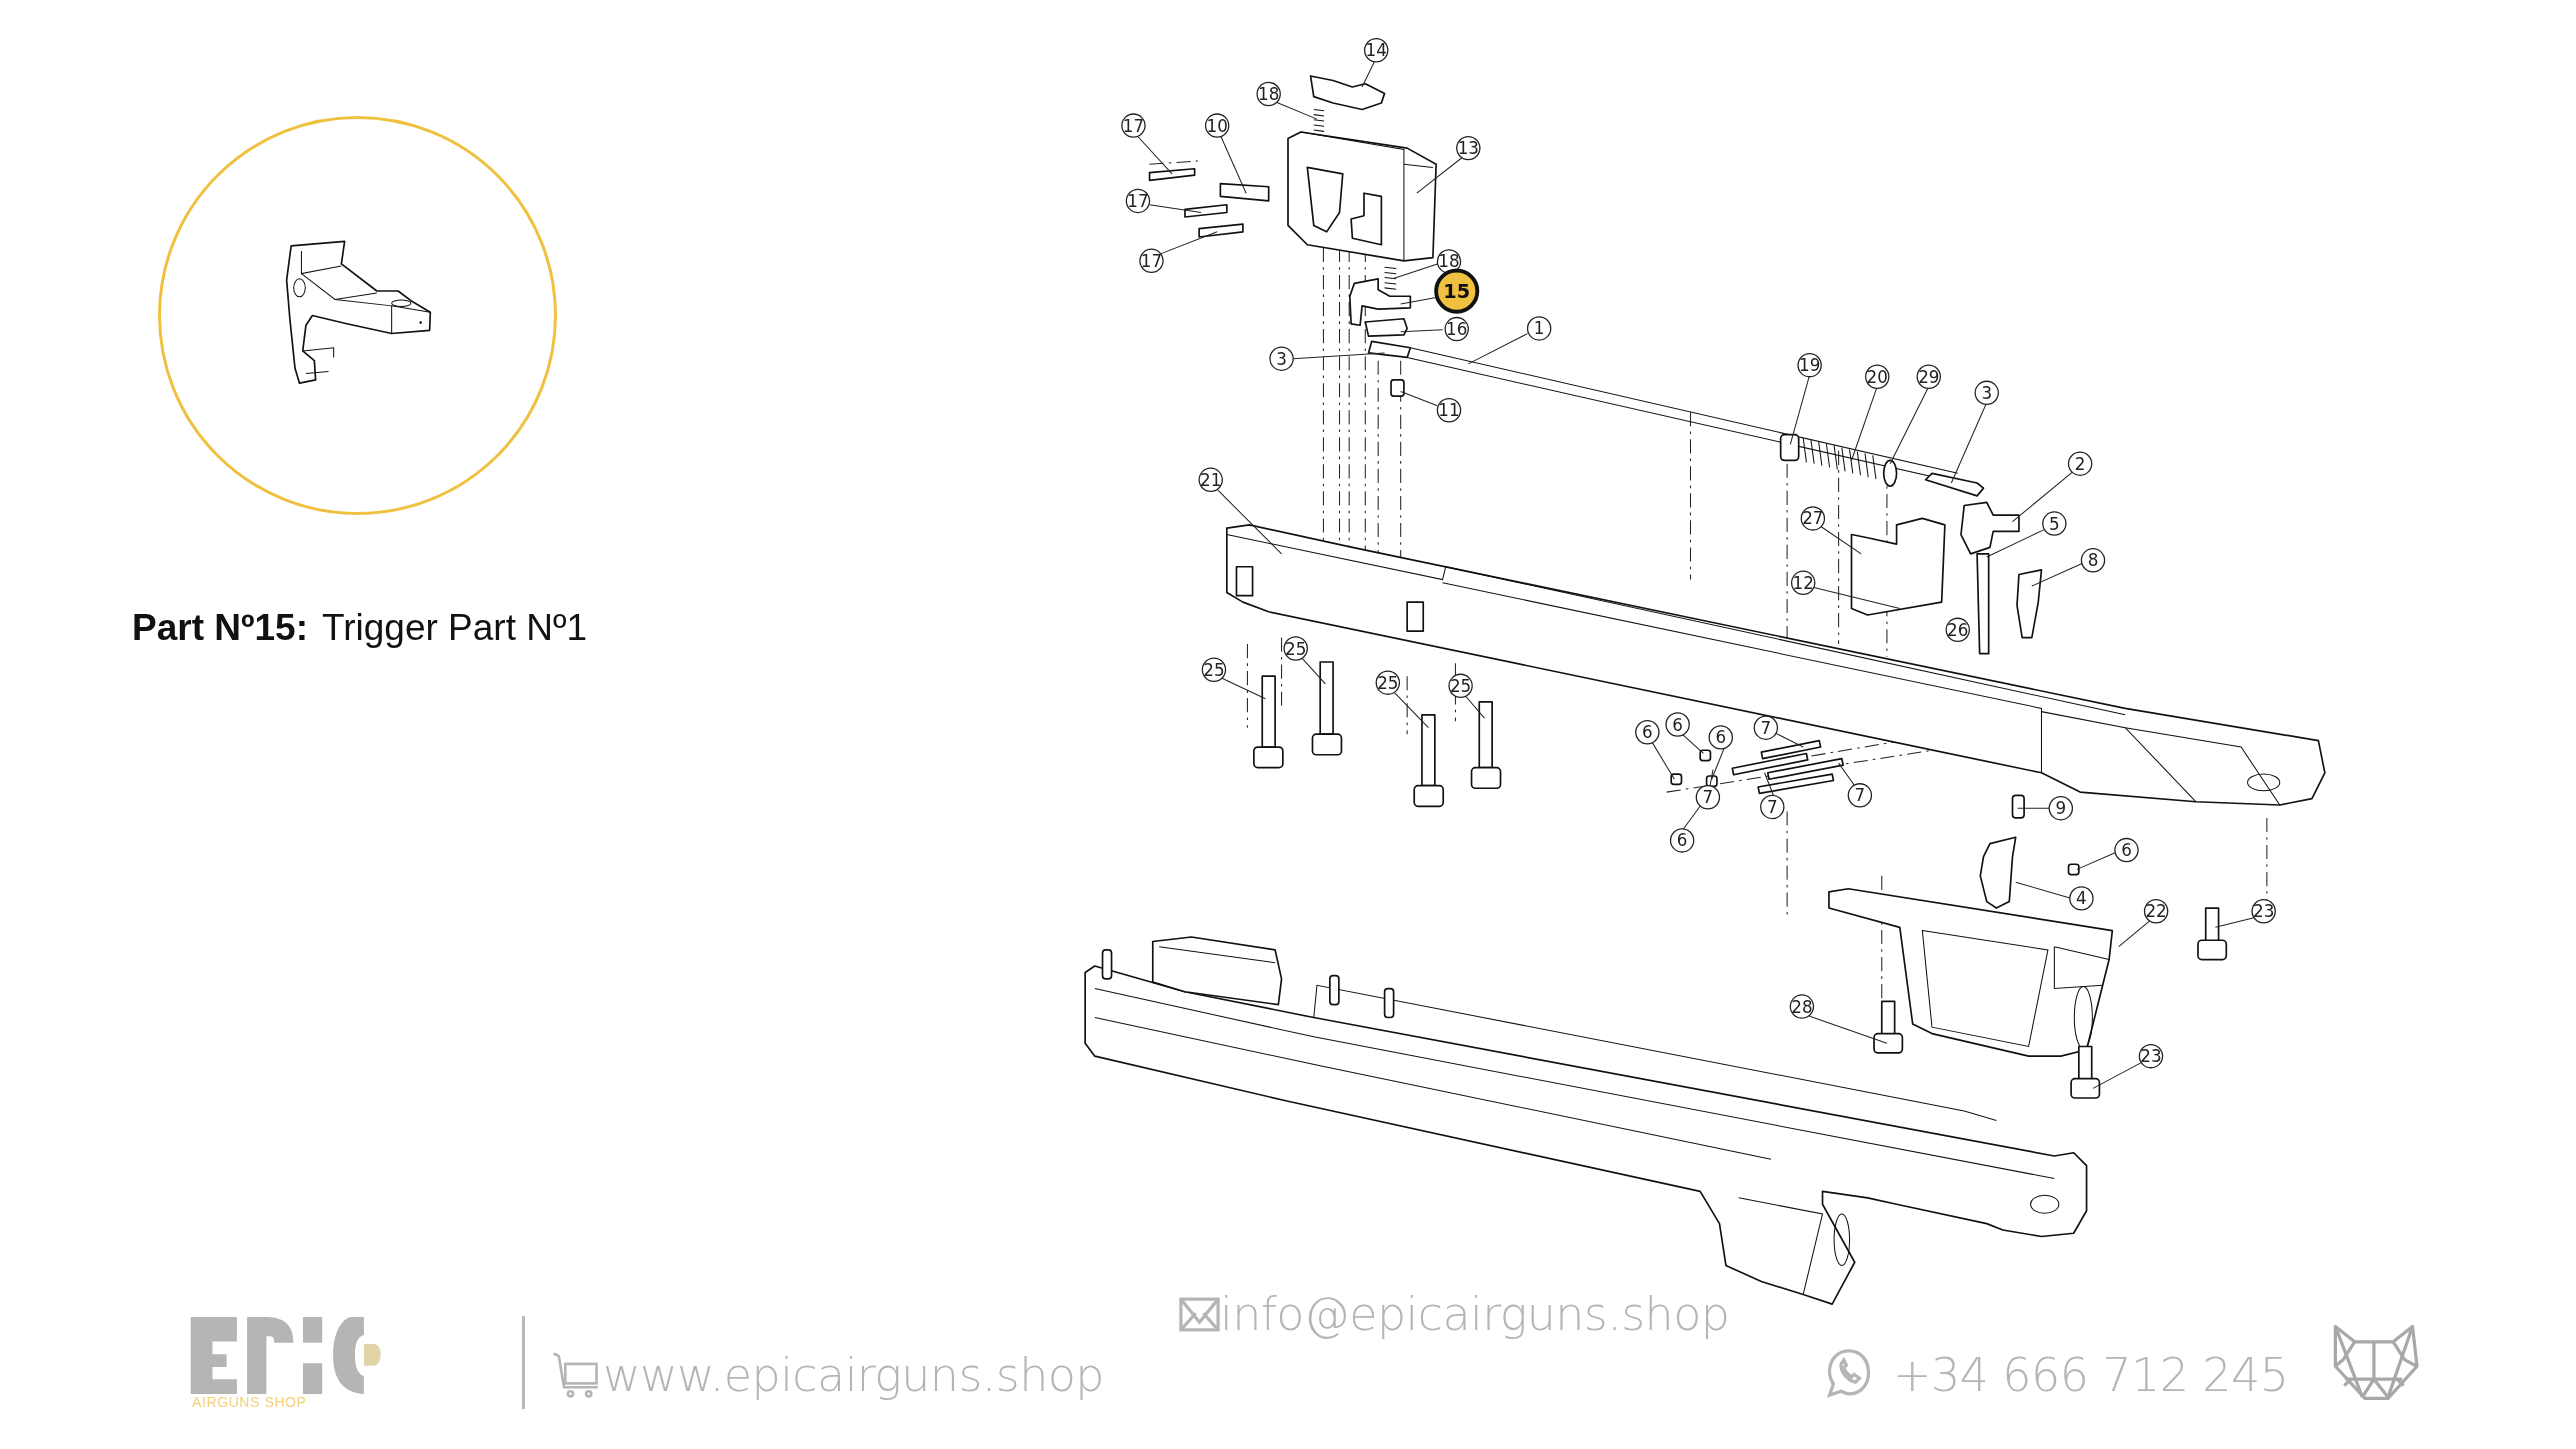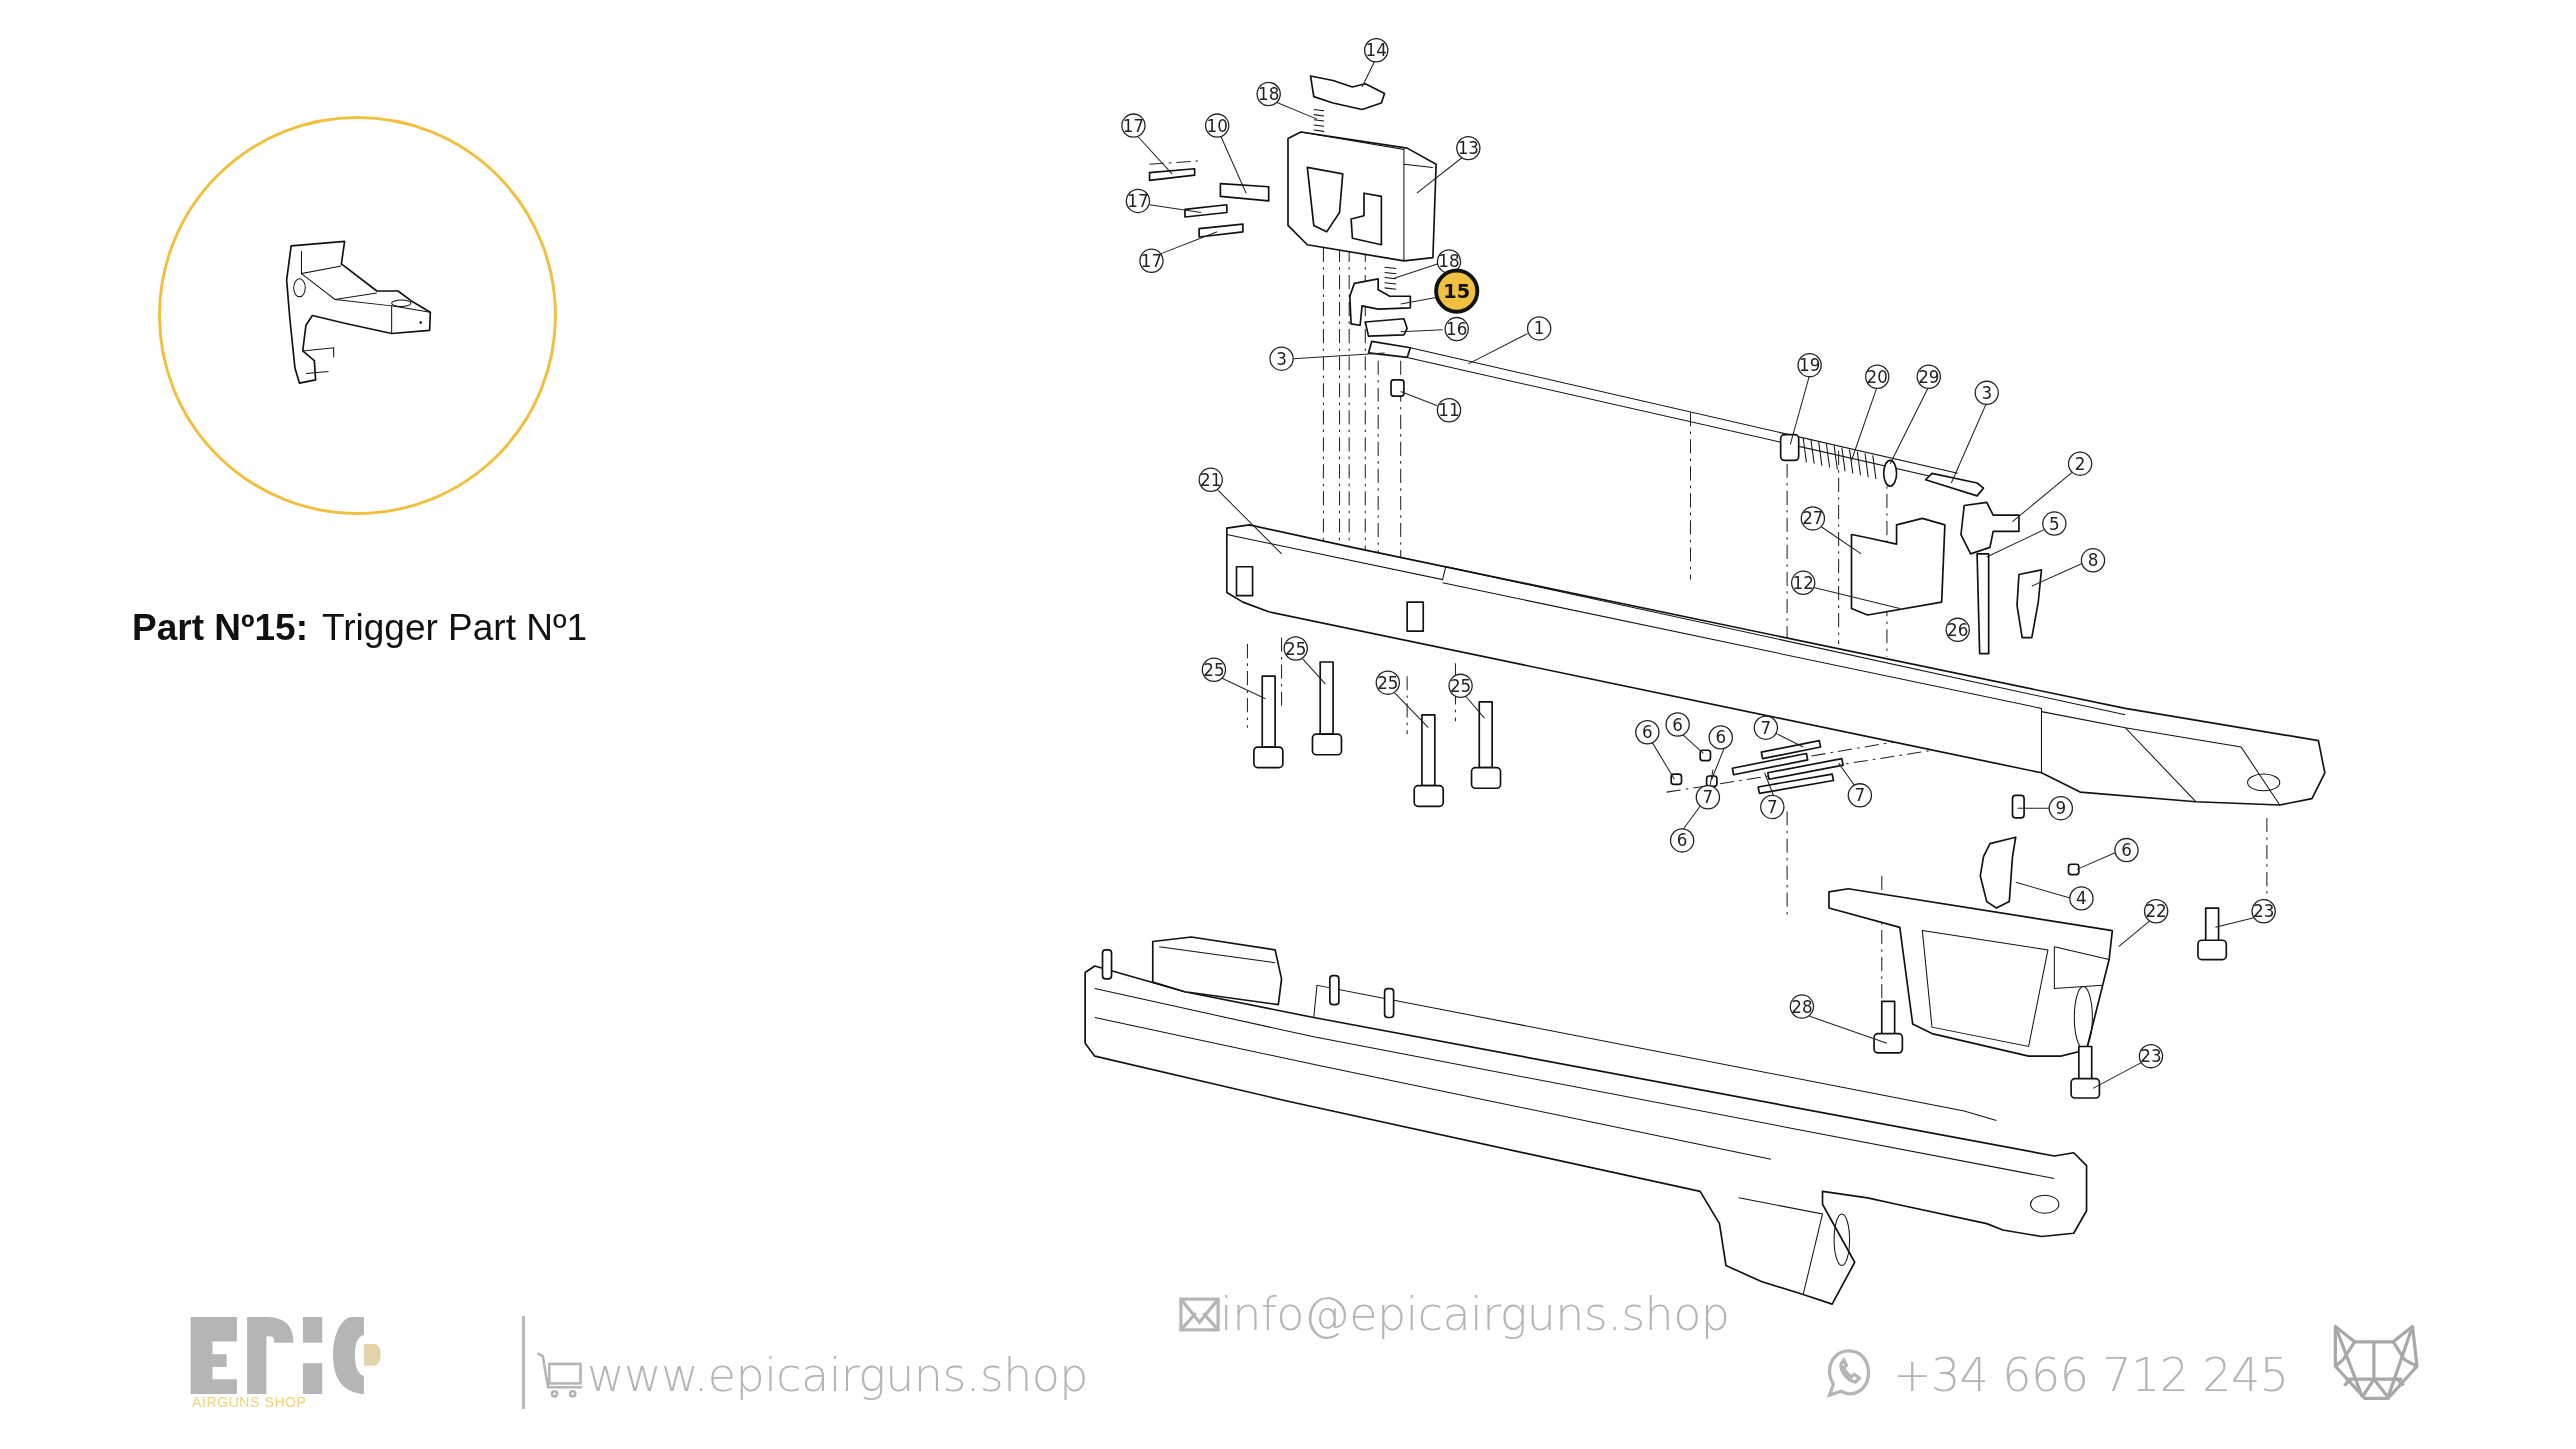--- a/index.html
+++ b/index.html
@@ -18,21 +18,21 @@
   .part { stroke: #111; stroke-width: 2.6; fill: #fff; stroke-linejoin: round; }
   .thin { stroke: #111; stroke-width: 1.6; fill: none; }
   .dash { stroke: #222; stroke-width: 1.6; stroke-dasharray: 22 8 4 8; fill: none; }
   .hl circle { fill: #f0c040; stroke: #111; stroke-width: 6; }
   .hl text { font-family: "DejaVu Sans", sans-serif; font-weight: bold; font-size: 30px; fill: #111; text-anchor: middle; dominant-baseline: central; }
   #logo { left: 190px; top: 1317px; width: 258px; height: 109px; }
   #logo-sub { left: 192px; top: 1394px; font-size: 14px; color: #f5cf7a; letter-spacing: 0.6px; white-space: nowrap; }
   #footer-divider { left: 522px; top: 1316px; width: 2.6px; height: 93px; background: #b8b8b8; }
   .contact { color: #b5b5b5; font-size: 46px; white-space: nowrap; font-family: "DejaVu Sans", sans-serif; font-weight: 300; letter-spacing: -0.6px; }
   .contact .ico { display: inline-block; vertical-align: middle; }
-  #contact-web { left: 535px; top: 1347px; }
+  #contact-web { left: 551px; top: 1347px; }
   #contact-mail { left: 1179px; top: 1287px; }
   #contact-phone { left: 1823px; top: 1347px; }
   #wolf { left: 2325px; top: 1320px; width: 103px; height: 90px; }
 </style>
 </head>
 <body>
 
 <div id="detail-circle" class="abs">
   <svg width="393" height="393" viewBox="0 0 610 610">
     <g transform="translate(-50,-50)">

